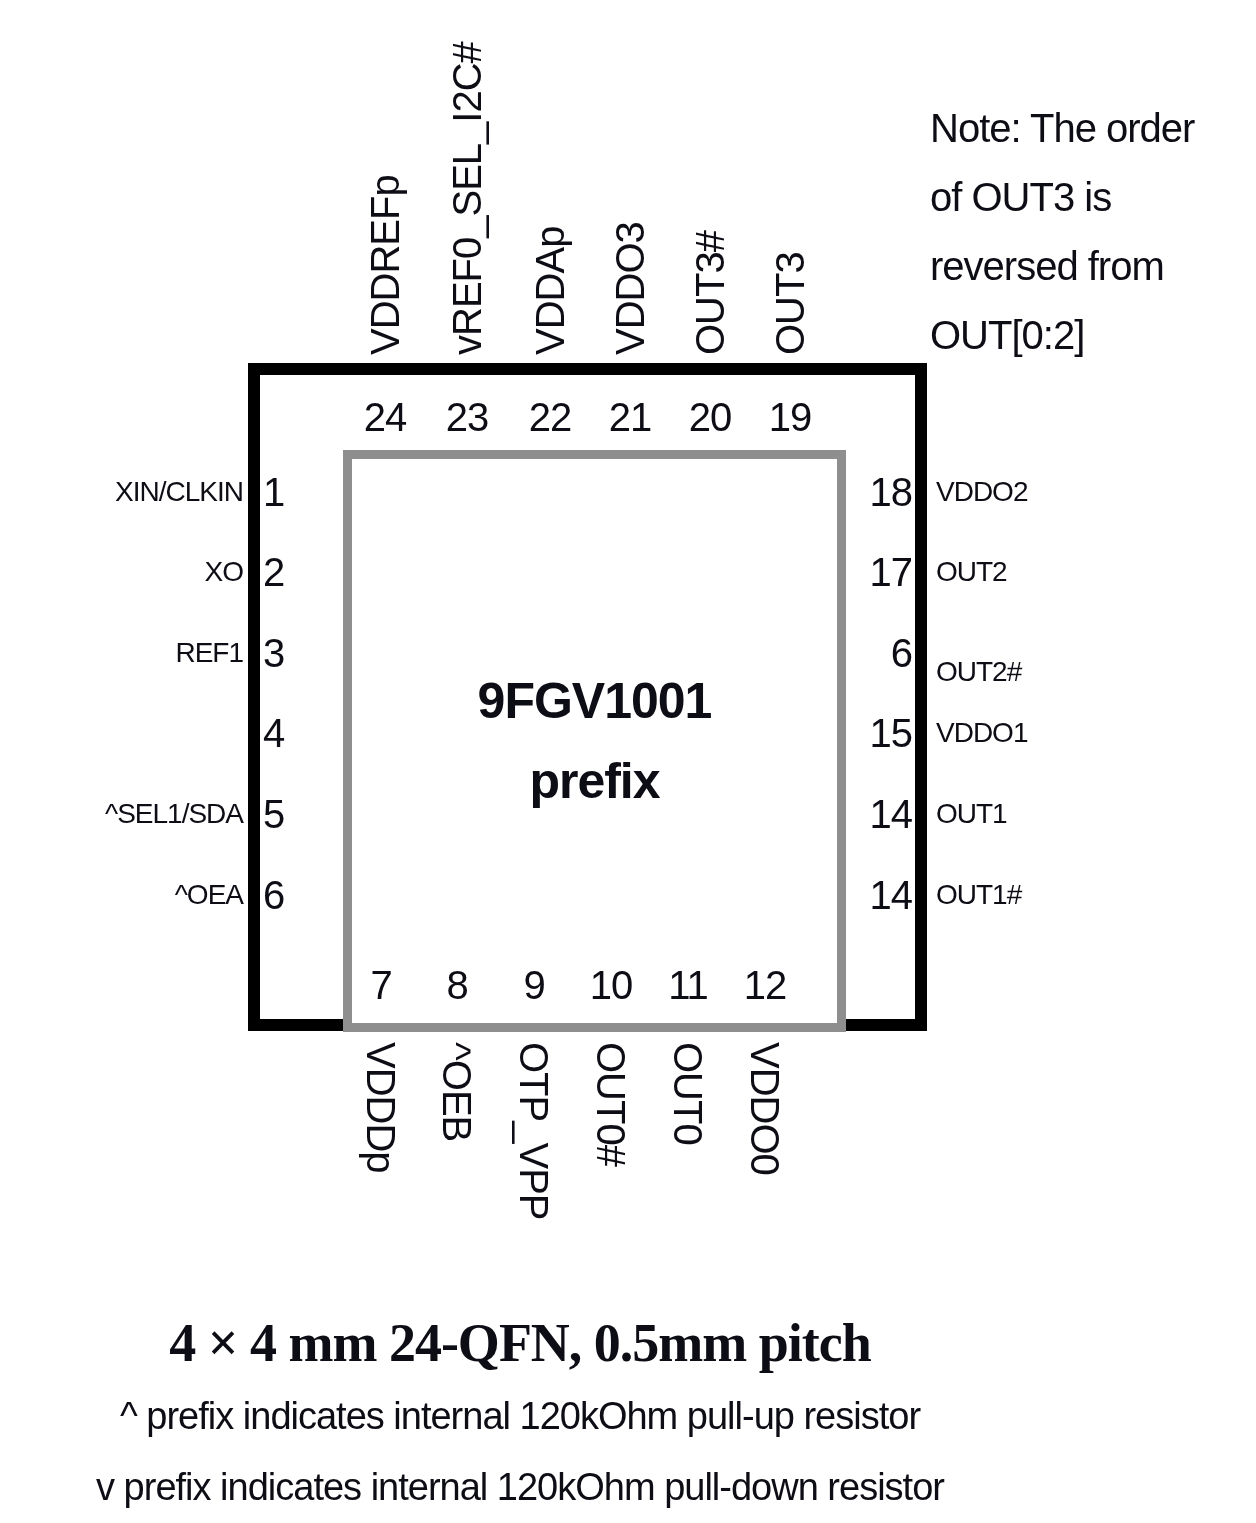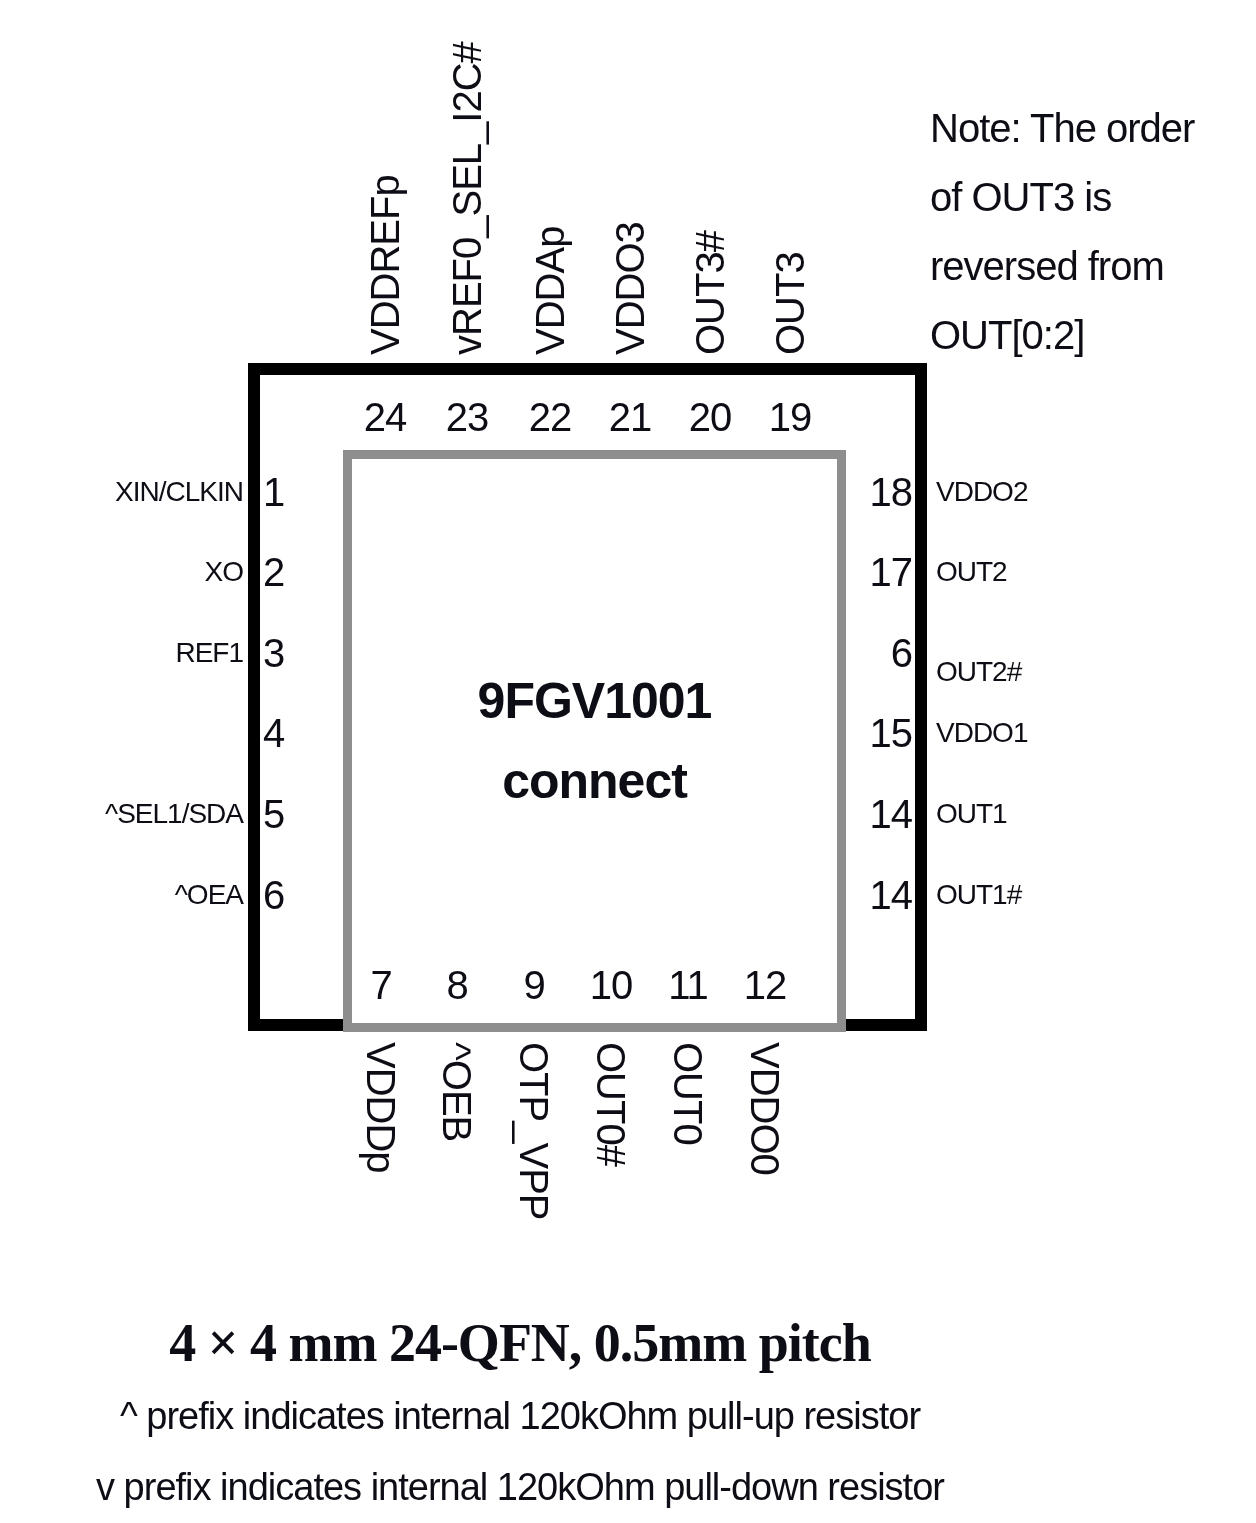--- a/index.html
+++ b/index.html
@@ -113,21 +113,21 @@
 </style>
 </head>
 <body>
 
 <div id="stage">
 
   <div class="pkg-outer"></div>
 
   <div class="pkg-inner">
     <div class="chip-line">9FGV1001</div>
-    <div class="chip-line">connect</div>
+    <div class="chip-line">prefix</div>
   </div>
 
   <div class="num num-top" style="left:340px">24</div>
   <div class="num num-top" style="left:422px">23</div>
   <div class="num num-top" style="left:505px">22</div>
   <div class="num num-top" style="left:585px">21</div>
   <div class="num num-top" style="left:665px">20</div>
   <div class="num num-top" style="left:745px">19</div>
 
   <div class="vlab vlab-top" style="left:363px">VDDREFp</div>

